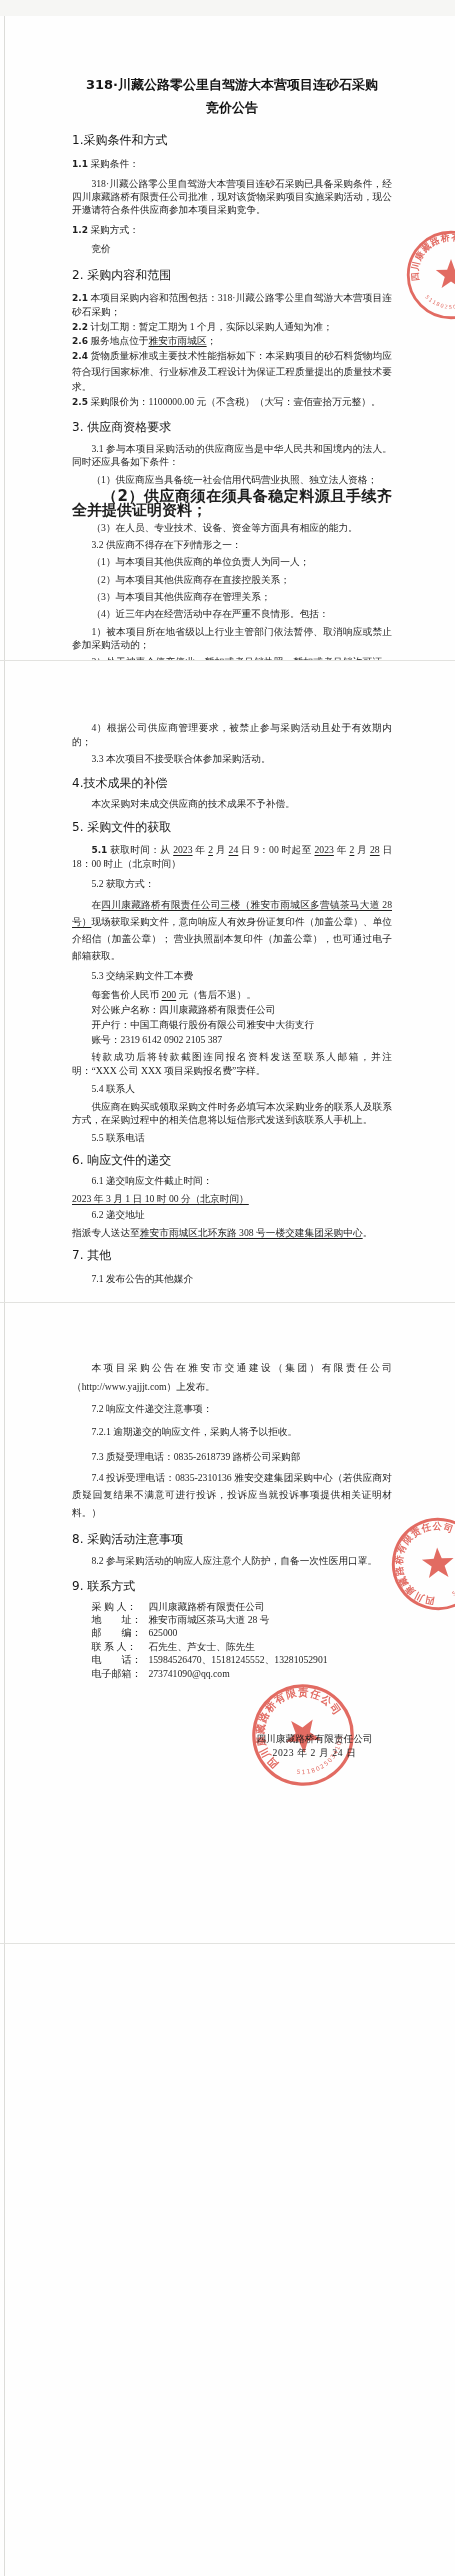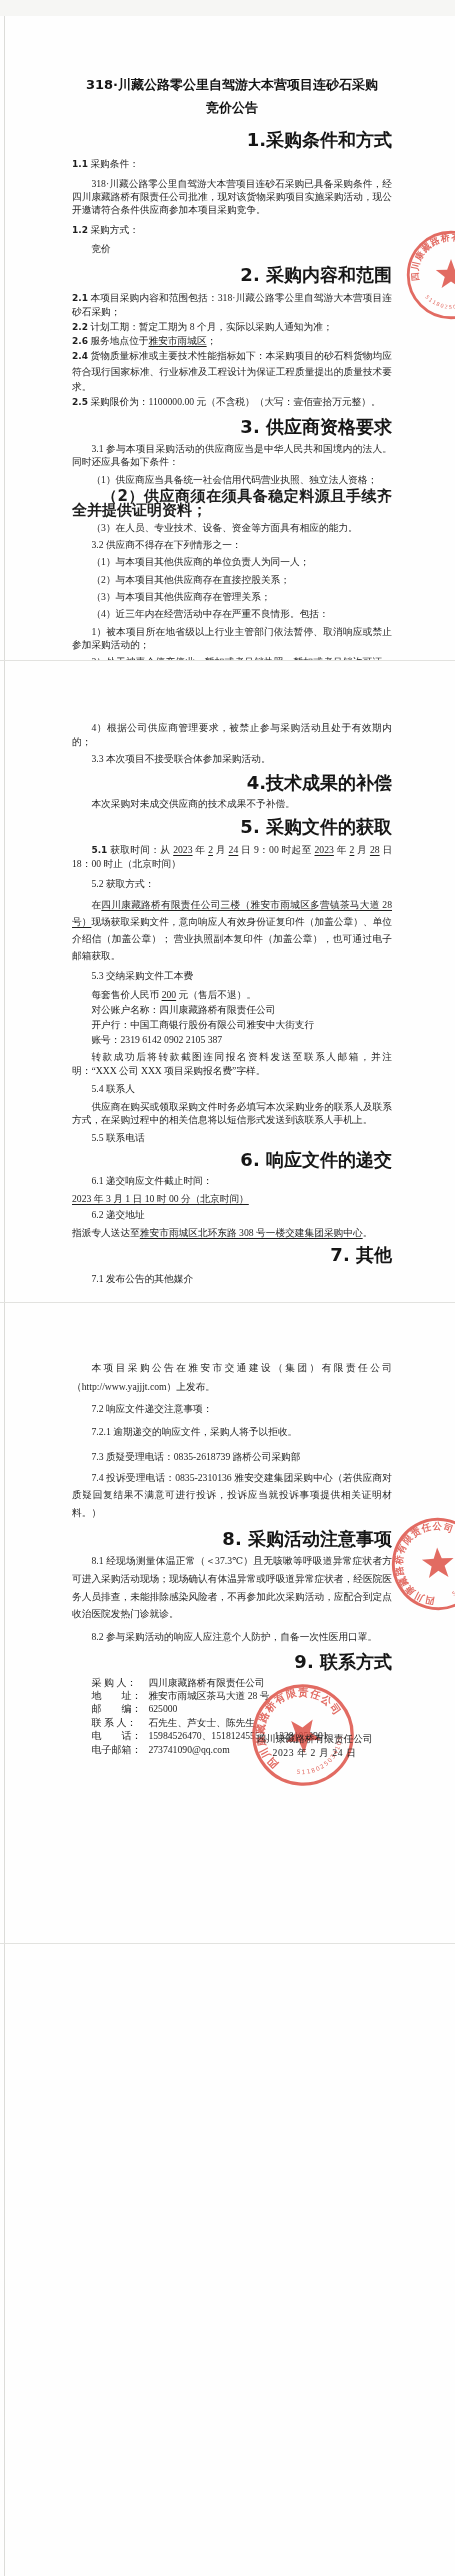--- a/index.html
+++ b/index.html
@@ -7,22 +7,22 @@
        font-family:"Liberation Serif","DejaVu Serif",serif;color:#1e1e1e;}
   .page{position:relative;overflow:hidden;background:#fefefe;
         border-bottom:0.6px solid #e2e2df;box-sizing:border-box;}
   .page::before{content:"";position:absolute;left:4px;top:0;bottom:0;width:0.6px;
         background:#dcdcd9;}
   #p1{height:645px}#p2{height:642px}#p3{height:641px}#p4{height:648px}
   .content{padding:0 63px 0 72px;position:relative;}
   p{margin:0;text-align:justify;font-size:9.7px;line-height:13px;}
   .title{font-family:"DejaVu Sans","Liberation Sans",sans-serif;font-weight:700;
          font-size:13px;line-height:23px;text-align:center;text-indent:0;color:#141414;}
-  .h{font-family:"DejaVu Sans","Liberation Sans",sans-serif;font-weight:700;
-     font-size:18px;line-height:16px;text-align:right;color:#161616;}
+  .h{font-family:"DejaVu Sans","Liberation Sans",sans-serif;font-weight:400;
+     font-size:12px;line-height:16px;text-align:left;color:#161616;}
   .n{font-family:"DejaVu Sans","Liberation Sans",sans-serif;font-weight:700;font-size:9px;}
   .ind{text-indent:2em;}
   .b{font-weight:700;font-family:"DejaVu Sans","Liberation Sans",sans-serif;font-size:15px;}
   .u{text-decoration:underline;text-underline-offset:1.7px;}
   .lh24{line-height:13.7px}.lh25{line-height:14.2px}.lh26{line-height:15px}
   .lh30{line-height:17px}.lh31{line-height:17.6px}.lh34{line-height:19.4px}
   .contact-row{margin-left:2em;line-height:13.4px;text-align:left;}
   .clabel{display:inline-block;width:57px;font-size:10px;}
   .stamp{position:absolute;opacity:.82;}
   .sig{position:absolute;width:125px;text-align:center;font-size:9.7px;line-height:12.5px;
@@ -57,21 +57,21 @@
       <p class="title">竞价公告</p>
 
       <p class="h" style="margin-top:12.5px">1.采购条件和方式</p>
       <p style="margin-top:9px"><span class="n">1.1</span> <span>采购条件：</span></p>
       <p class="ind" style="margin-top:6.8px">318·川藏公路零公里自驾游大本营项目连砂石采购已具备采购条件，经四川康藏路桥有限责任公司批准，现对该货物采购项目实施采购活动，现公开邀请符合条件供应商参加本项目采购竞争。</p>
       <p style="margin-top:6.3px"><span class="n">1.2</span> <span>采购方式：</span></p>
       <p class="ind" style="margin-top:5.1px">竞价</p>
 
       <p class="h" style="margin-top:12.5px">2. 采购内容和范围</p>
       <p class="lh25" style="margin-top:8px"><span class="n">2.1</span> <span>本项目采购内容和范围包括：318·川藏公路零公里自驾游大本营项目连砂石采购；</span></p>
-      <p class="lh25"><span class="n">2.2</span> <span>计划工期：暂定工期为 8 个月，实际以采购人通知为准；</span></p>
+      <p class="lh25"><span class="n">2.2</span> <span>计划工期：暂定工期为 1 个月，实际以采购人通知为准；</span></p>
       <p class="lh25"><span class="n">2.6</span> <span>服务地点位于</span><span class="u">雅安市雨城区</span><span>；</span></p>
       <p class="lh26"><span class="n">2.4</span> <span>货物质量标准或主要技术性能指标如下：本采购项目的砂石料货物均应符合现行国家标准、行业标准及工程设计为保证工程质量提出的质量技术要求。</span></p>
       <p class="lh26"><span class="n">2.5</span> <span>采购限价为：1100000.00 元（不含税）（大写：壹佰壹拾万元整）。</span></p>
 
       <p class="h" style="margin-top:9px">3. 供应商资格要求</p>
       <p class="ind" style="margin-top:6.8px">3.1 参与本项目采购活动的供应商应当是中华人民共和国境内的法人。同时还应具备如下条件：</p>
       <p class="ind lh24" style="margin-top:5.1px">（1）供应商应当具备统一社会信用代码营业执照、独立法人资格；</p>
       <p class="ind lh24 b" style="margin-top:3.4px">（2）供应商须在须具备稳定料源且手续齐全并提供证明资料；</p>
       <p class="ind lh24" style="margin-top:3.4px">（3）在人员、专业技术、设备、资金等方面具有相应的能力。</p>
       <p class="ind lh24" style="margin-top:3.4px">3.2 供应商不得存在下列情形之一：</p>
@@ -125,21 +125,20 @@
 
   <div class="page" id="p3">
     <div class="content">
       <p class="ind lh34" style="margin-top:55px">本项目采购公告在雅安市交通建设（集团）有限责任公司（http://www.yajjjt.com）上发布。</p>
       <p class="ind lh31" style="margin-top:3.4px">7.2 响应文件递交注意事项：</p>
       <p class="ind lh31" style="margin-top:5.7px">7.2.1 逾期递交的响应文件，采购人将予以拒收。</p>
       <p class="ind lh31" style="margin-top:6.8px">7.3 质疑受理电话：0835-2618739 路桥公司采购部</p>
       <p class="ind lh31" style="margin-top:3.4px">7.4 投诉受理电话：0835-2310136 雅安交建集团采购中心（若供应商对质疑回复结果不满意可进行投诉，投诉应当就投诉事项提供相关证明材料。）</p>
 
       <p class="h" style="margin-top:9px">8. 采购活动注意事项</p>
-      <p class="ind lh31" style="margin-top:5.7px">8.1 经现场测量体温正常（＜37.3℃）且无咳嗽等呼吸道异常症状者方可进入采购活动现场；现场确认有体温异常或呼吸道异常症状者，经医院医务人员排查，未能排除感染风险者，不再参加此次采购活动，应配合到定点收治医院发热门诊就诊。</p>
       <p class="ind lh31" style="margin-top:5.7px">8.2 参与采购活动的响应人应注意个人防护，自备一次性医用口罩。</p>
 
       <p class="h" style="margin-top:8px">9. 联系方式</p>
       <div style="margin-top:5.7px">
         <p class="contact-row"><span class="clabel">采 购 人：</span><span>四川康藏路桥有限责任公司</span></p>
         <p class="contact-row"><span class="clabel">地　　址：</span><span>雅安市雨城区茶马大道 28 号</span></p>
         <p class="contact-row"><span class="clabel">邮　　编：</span><span>625000</span></p>
         <p class="contact-row"><span class="clabel">联 系 人：</span><span>石先生、芦女士、陈先生</span></p>
         <p class="contact-row"><span class="clabel">电　　话：</span><span>15984526470、15181245552、13281052901</span></p>
         <p class="contact-row"><span class="clabel">电子邮箱：</span><span>273741090@qq.com</span></p>

